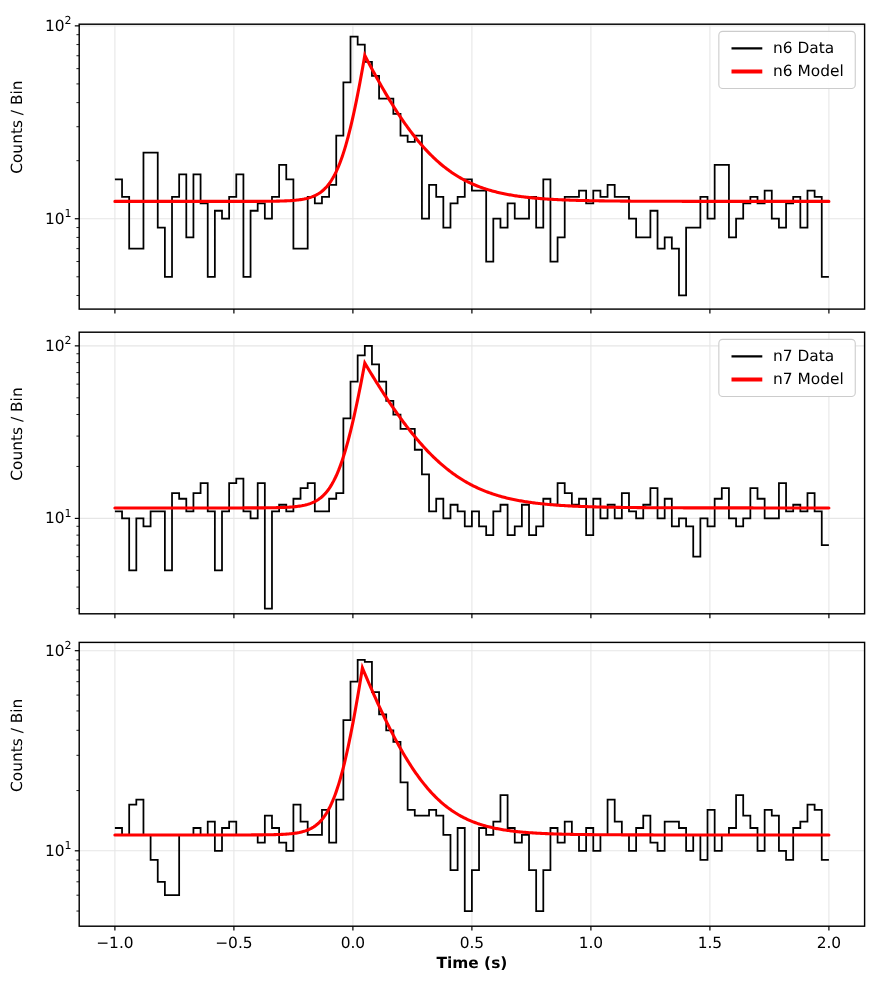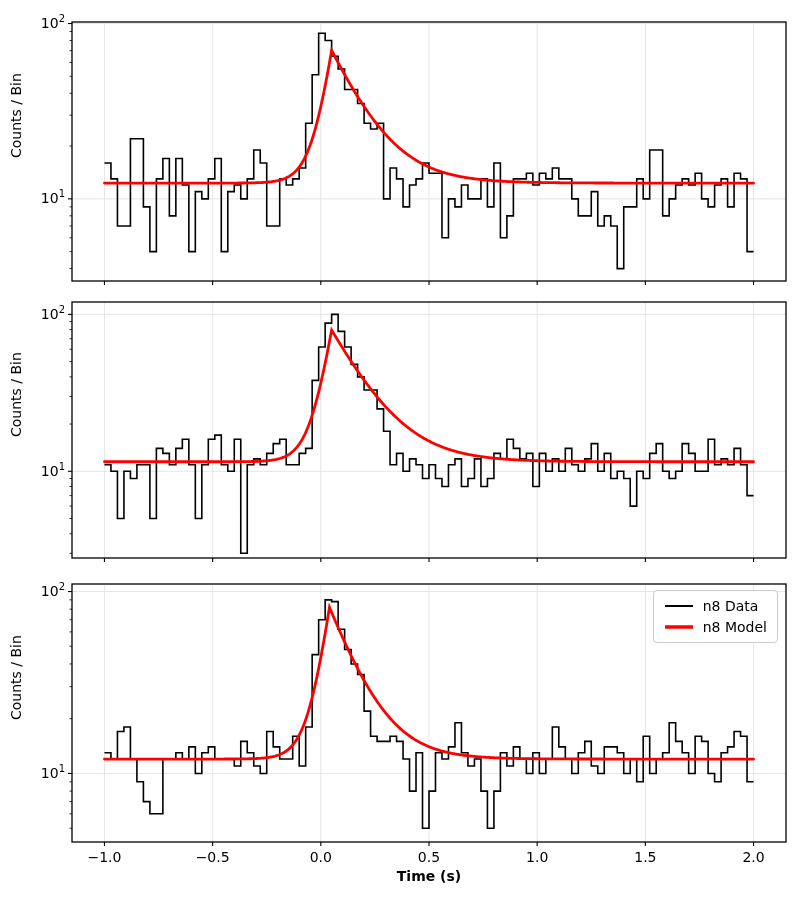--- a/index.html
+++ b/index.html
@@ -176,29 +176,43 @@
         </g>
       </g>
     </svg>
 
   <div class="ylabel" style="top:140px;">Counts / Bin</div>
   <div class="ylabel" style="top:419px;">Counts / Bin</div>
   <div class="ylabel" style="top:702px;">Counts / Bin</div>
 
   <div class="xlabel">Time (s)</div>
 
-
-
-  <div class="legend" style="top:590px;">
+  <div class="legend" style="top:28px;">
     <div class="legend-row">
       <svg width="30" height="12">
           <line class="sw" x1="1" y1="6" x2="29" y2="6" stroke-width="2" stroke="#000000"></line>
         </svg>
-      <span class="lab">n8 Data</span>
+      <span class="lab">n6 Data</span>
     </div>
     <div class="legend-row">
       <svg width="30" height="12">
           <line class="sw" x1="1" y1="6" x2="29" y2="6" stroke-width="3.5" stroke="#ff0000"></line>
         </svg>
-      <span class="lab">n8 Model</span>
+      <span class="lab">n6 Model</span>
     </div>
   </div>
+
+  <div class="legend" style="top:308px;">
+    <div class="legend-row">
+      <svg width="30" height="12">
+          <line class="sw" x1="1" y1="6" x2="29" y2="6" stroke-width="2" stroke="#000000"></line>
+        </svg>
+      <span class="lab">n7 Data</span>
+    </div>
+    <div class="legend-row">
+      <svg width="30" height="12">
+          <line class="sw" x1="1" y1="6" x2="29" y2="6" stroke-width="3.5" stroke="#ff0000"></line>
+        </svg>
+      <span class="lab">n7 Model</span>
+    </div>
+  </div>
+
 </div>
 
 </body></html>

